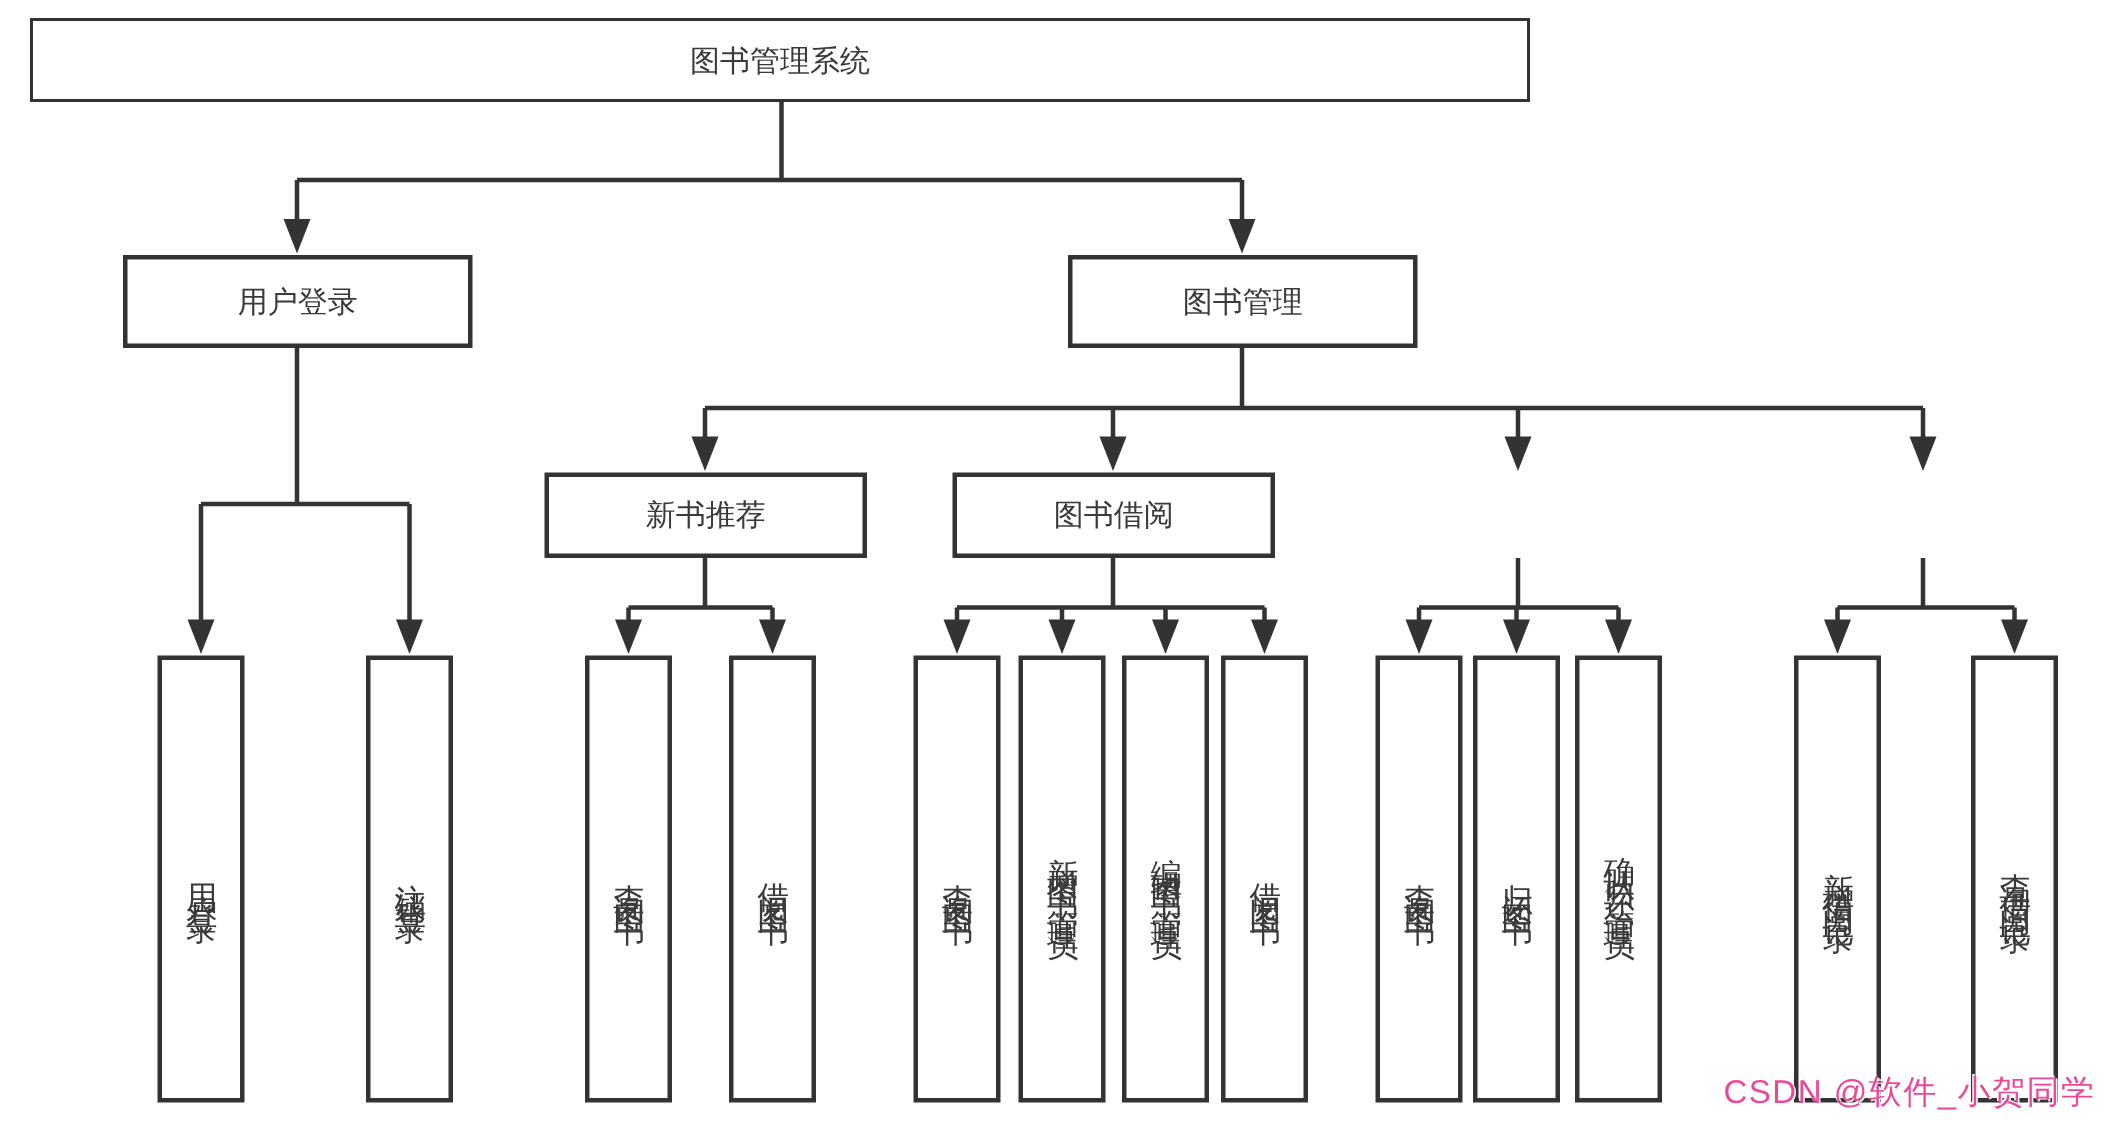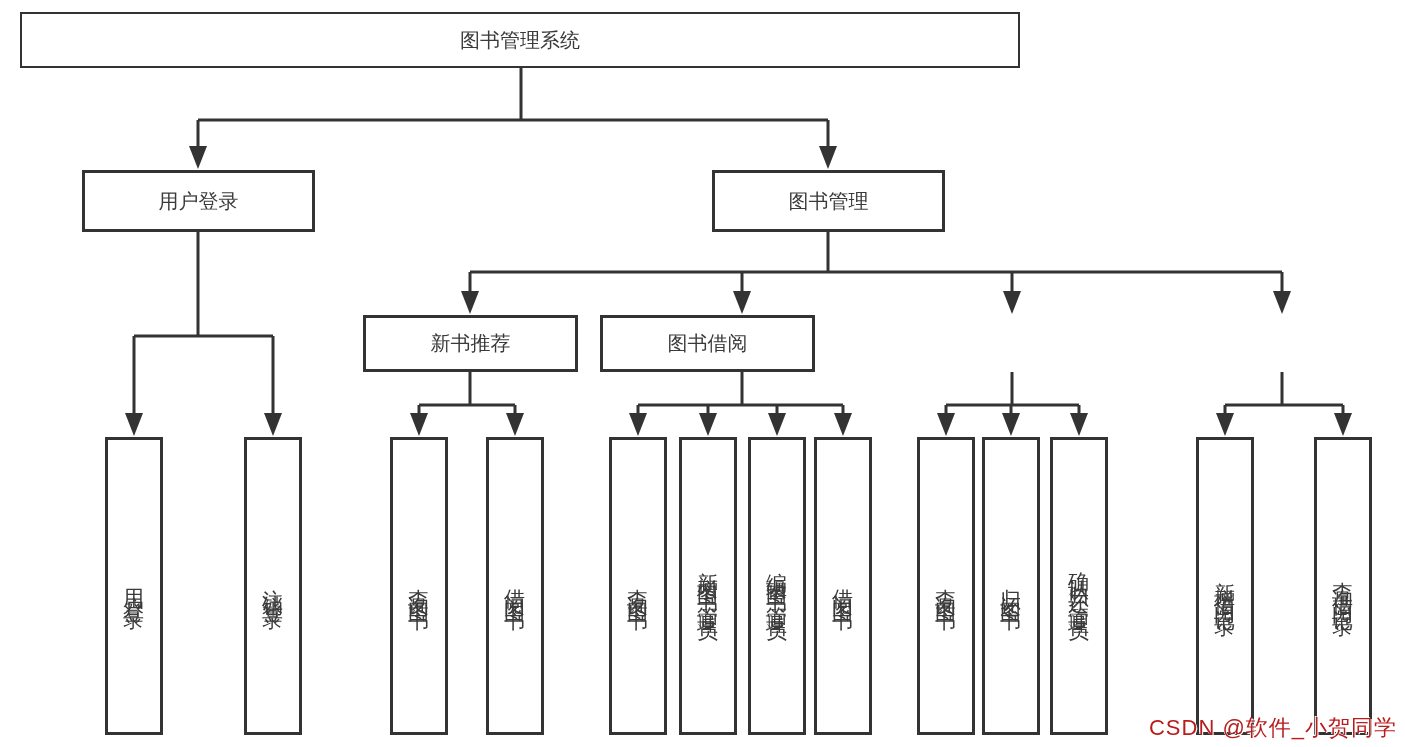--- a/index.html
+++ b/index.html
@@ -17,21 +17,21 @@
   }
   .root{left:20px;top:12px;width:1000px;height:56px;border-width:2px;font-size:20px;}
   .lvl2{top:170px;width:233px;height:62px;font-size:20px;}
   .lvl3{top:315px;width:215px;height:57px;font-size:20px;}
   .leaf{
     top:437px;width:58px;height:298px;font-size:21px;line-height:1;
     writing-mode:vertical-rl;text-orientation:mixed;letter-spacing:7px;
   }
   .watermark{
     position:absolute;right:8px;bottom:4px;font-size:22px;letter-spacing:1px;
-    color:#b91c1c;text-shadow:1px 1px 0 #ffffff,-1px -1px 0 #ffffff;
+    color:#ec4899;text-shadow:1px 1px 0 #ffffff,-1px -1px 0 #ffffff;
     white-space:nowrap;
   }
 </style>
 </head>
 <body>
 
 <div class="canvas">
 
   <svg class="edges" viewBox="0 0 1405 747" xmlns="http://www.w3.org/2000/svg">
     <g>
@@ -75,21 +75,21 @@
       <polygon points="1334,413 1352,413 1343,436"></polygon>
     </g>
   </svg>
 
   <div class="node root">图书管理系统</div>
 
   <div class="node lvl2" style="left:82px">用户登录</div>
   <div class="node lvl2" style="left:712px">图书管理</div>
 
   <div class="node lvl3" style="left:363px">新书推荐</div>
-  <div class="node lvl3" style="left:600px">图书借阅</div>
+  <div class="node lvl3" style="left:635px">图书借阅</div>
 
   <div class="node leaf" style="left:105px">用户登录</div>
   <div class="node leaf" style="left:244px">注销登录</div>
 
   <div class="node leaf" style="left:390px">查询图书</div>
   <div class="node leaf" style="left:486px">借阅图书</div>
 
   <div class="node leaf" style="left:609px">查询图书</div>
   <div class="node leaf" style="left:679px">新增图书（管理员）</div>
   <div class="node leaf" style="left:748px">编辑图书（管理员）</div>

